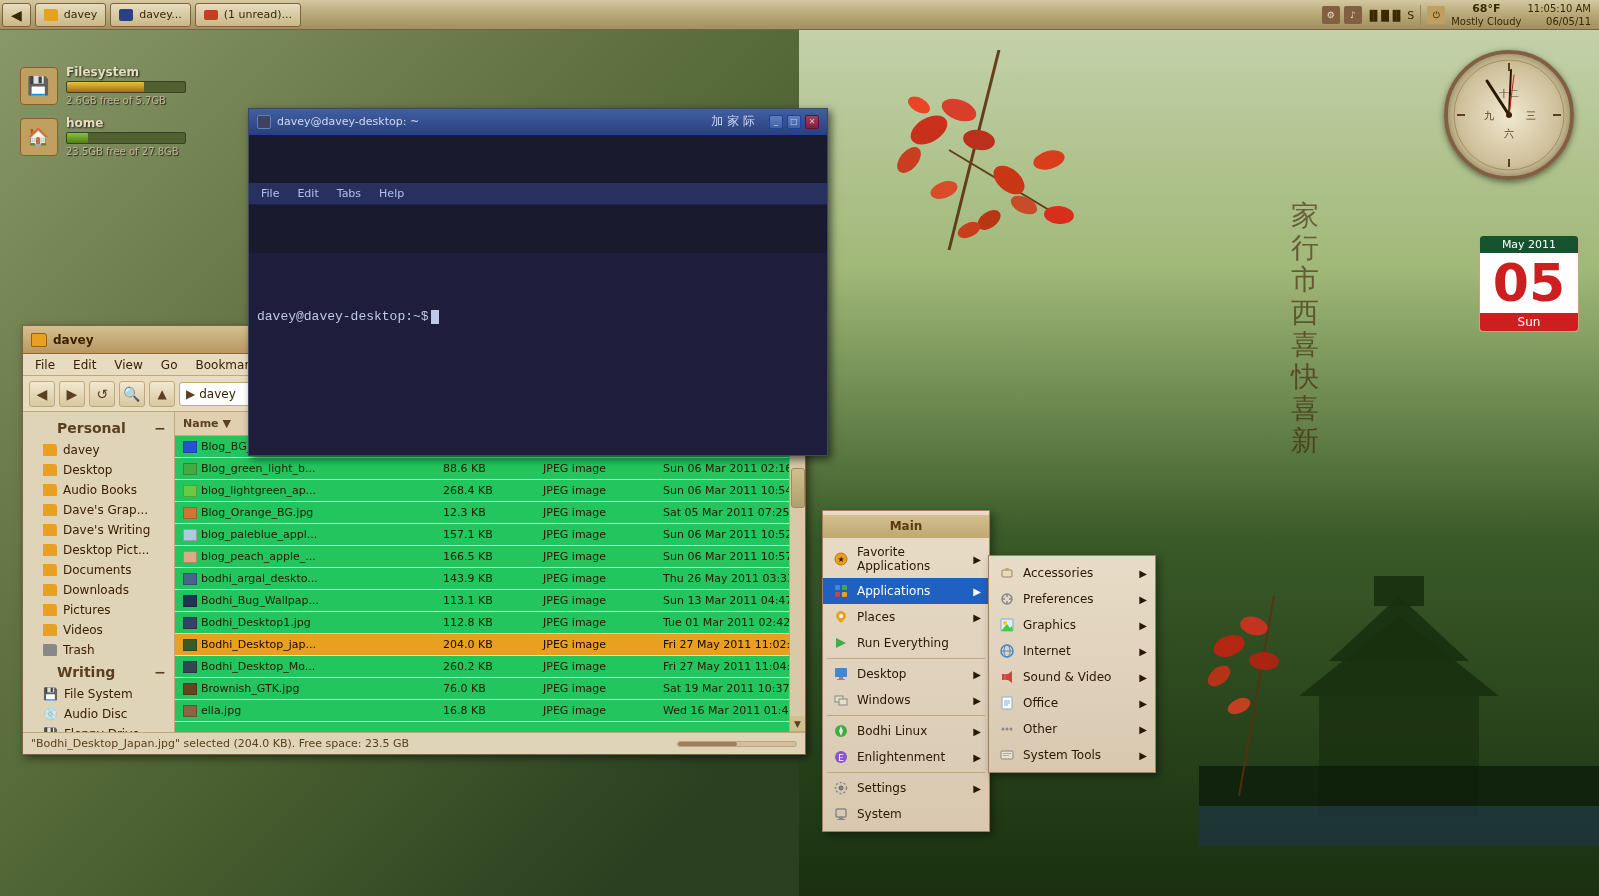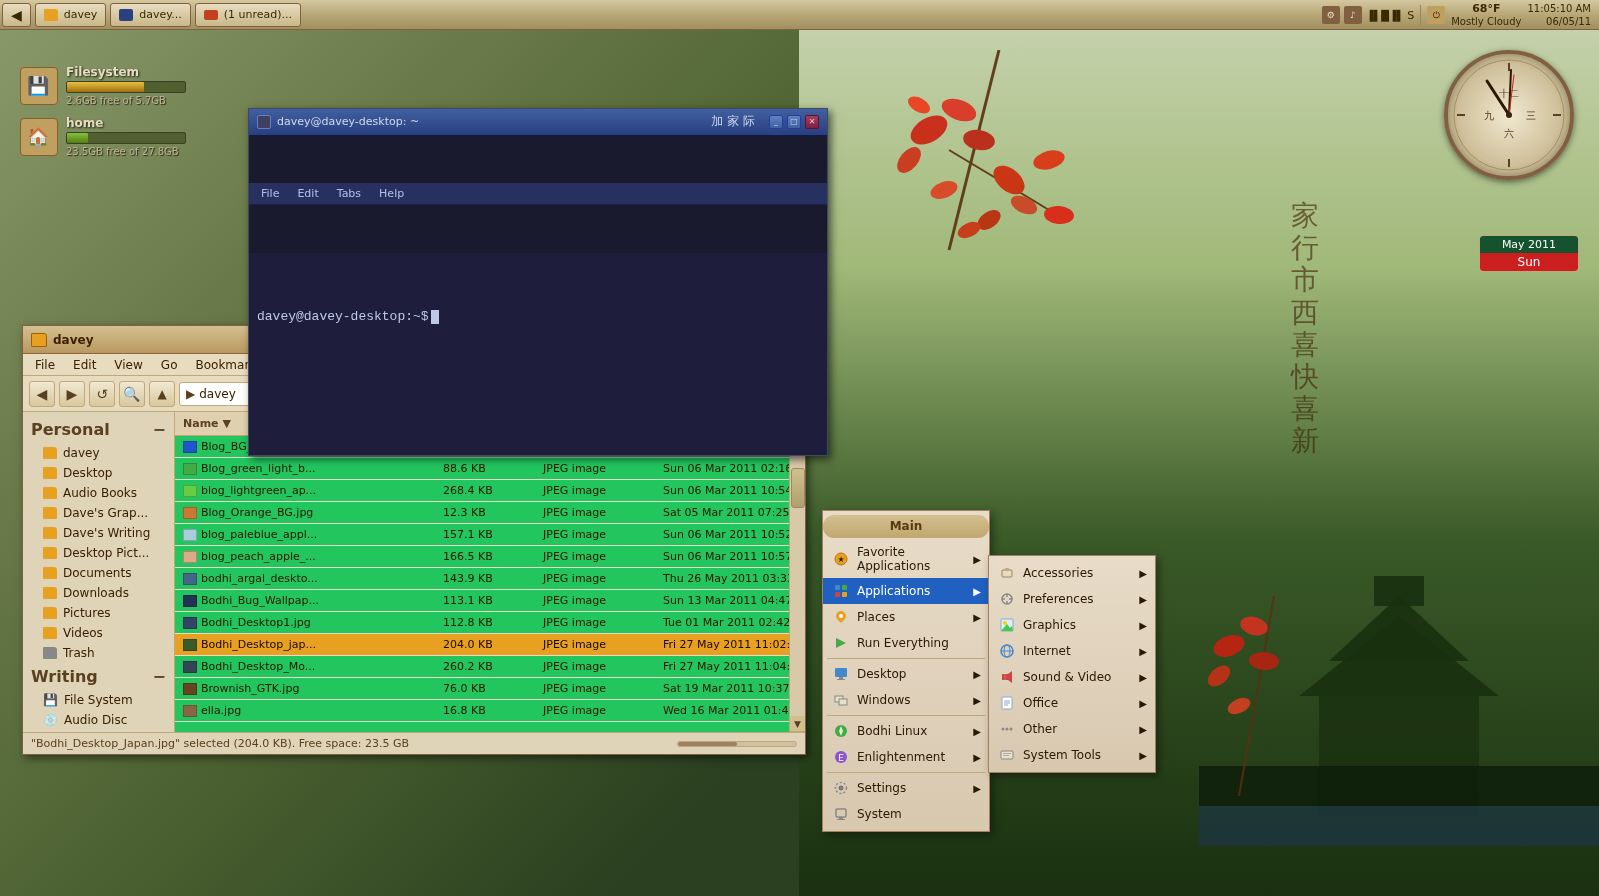--- a/index.html
+++ b/index.html
@@ -220,26 +220,27 @@
       width: 152px;
       min-width: 152px;
       background: #e0d4b8;
       border-right: 1px solid #c0a878;
       overflow-y: auto;
       padding: 4px 0;
     }
 
     .fm-section-header {
       padding: 4px 8px;
-      font-size: 16px;
+      font-size: 14px;
       font-weight: bold;
       color: #5a4020;
       display: flex;
       align-items: center;
       justify-content: space-between;
+      margin-left: 26px;
     }
 
     .fm-sidebar-item {
       padding: 3px 8px 3px 20px;
       font-size: 12px;
       color: #3a2000;
       cursor: pointer;
       display: flex;
       align-items: center;
       gap: 6px;
@@ -412,21 +413,20 @@
 
     .menu-header {
       text-align: center;
       font-size: 12px;
       font-weight: bold;
       color: #5a3a10;
       padding: 4px 4px;
       border-bottom: 1px solid #c0a878;
       background: linear-gradient(180deg, #d4c090 0%, #c0a870 100%);
       margin-bottom: 2px;
-      border-radius: 11px;
     }
 
     .menu-item {
       padding: 5px 10px;
       font-size: 12px;
       color: #2a1800;
       cursor: pointer;
       display: flex;
       align-items: center;
       gap: 8px;
@@ -762,20 +762,21 @@
       <text x="60" y="42" text-anchor="middle" font-size="10" fill="#5a4020" font-family="serif">十二</text>
       <text x="60" y="82" text-anchor="middle" font-size="10" fill="#5a4020" font-family="serif">六</text>
       <text x="40" y="64" text-anchor="middle" font-size="10" fill="#5a4020" font-family="serif">九</text>
       <text x="82" y="64" text-anchor="middle" font-size="10" fill="#5a4020" font-family="serif">三</text>
     </svg>
   </div>
 </div>
 
 <div id="calendar-widget">
   <div class="cal-month">May 2011</div>
+  <div class="cal-day">05</div>
   <div class="cal-weekday">Sun</div>
 </div>
 
 <div id="terminal">
   <div class="terminal-titlebar">
     <span style="display:inline-block;width:14px;height:14px;background:#404060;border-radius:2px;border:1px solid #6080c0;"></span>
     <span class="terminal-title">davey@davey-desktop: ~</span>
 
     <span style="color:#d0d8f0;font-size:12px;margin-right:8px;">加 家 际</span>
     <div class="window-controls">

